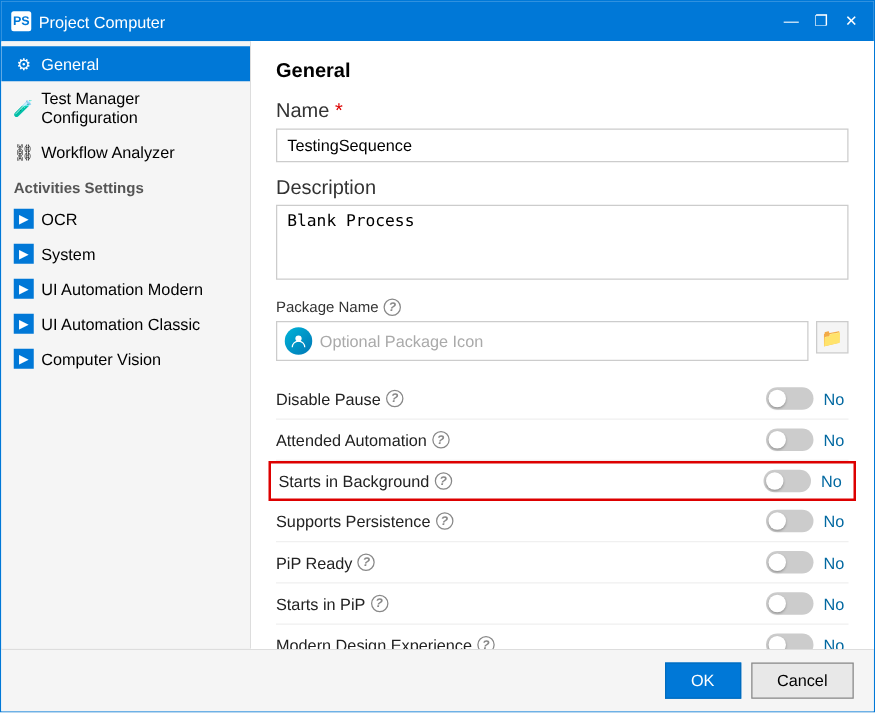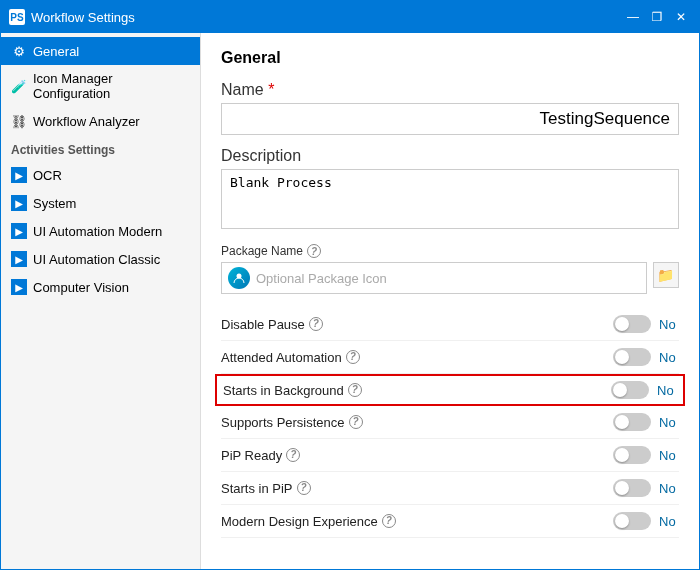--- a/index.html
+++ b/index.html
@@ -120,24 +120,23 @@
       color: #333;
       margin-bottom: 4px;
     }
 
     .required-star { color: #d00; }
 
     .text-input {
       width: 100%;
       border: 1px solid #ccc;
       padding: 5px 8px;
-      font-size: 17px;
+      font-size: 13px;
       outline: none;
       margin-bottom: 12px;
-      text-align: right;
     }
 
     .textarea-input {
       width: 100%;
       border: 1px solid #ccc;
       padding: 5px 8px;
       font-size: 13px;
       outline: none;
       resize: none;
       height: 60px;
@@ -199,20 +198,21 @@
       border: 2px solid #d00;
       padding: 5px 6px;
       margin: 0 -6px;
     }
 
     .toggle-row-label {
       flex: 1;
       font-size: 13px;
       color: #222;
       display: flex;
+      align-items: center;
       gap: 4px;
     }
 
     .toggle-switch {
       width: 38px;
       height: 18px;
       background: #ccc;
       border-radius: 9px;
       position: relative;
       margin-right: 8px;
@@ -304,40 +304,40 @@
   </style>
 </head>
 <body>
 
 <div class="window">
 
   <div class="title-bar">
     <div class="title-bar-icon">
       <span>PS</span>
     </div>
-    <span class="title-bar-title">Workflow Settings</span>
+    <span class="title-bar-title">Project Computer</span>
     <div class="title-bar-controls">
       <button class="title-bar-btn">—</button>
       <button class="title-bar-btn">❐</button>
       <button class="title-bar-btn">✕</button>
     </div>
   </div>
 
   <div class="content-area">
 
     <div class="sidebar">
 
       <div class="sidebar-item selected">
         <div class="item-icon">⚙</div>
         <span>General</span>
       </div>
 
       <div class="sidebar-item">
         <div class="item-icon">🧪</div>
-        <span>Icon Manager Configuration</span>
+        <span>Test Manager Configuration</span>
       </div>
 
       <div class="sidebar-item">
         <div class="item-icon">⛓</div>
         <span>Workflow Analyzer</span>
       </div>
 
       <div class="sidebar-section-label">Activities Settings</div>
 
       <div class="sidebar-item">
@@ -472,13 +472,17 @@
         Modern Design Experience
         <span class="help-icon">?</span>
       </div>
       <div class="toggle-switch"></div>
       <span class="toggle-value">No</span>
     </div>
         </div>
     </div>
   </div>
 
+  <div class="footer">
+    <button class="btn btn-primary">OK</button>
+    <button class="btn">Cancel</button>
+  </div>
 </div>
 
 </body></html>

